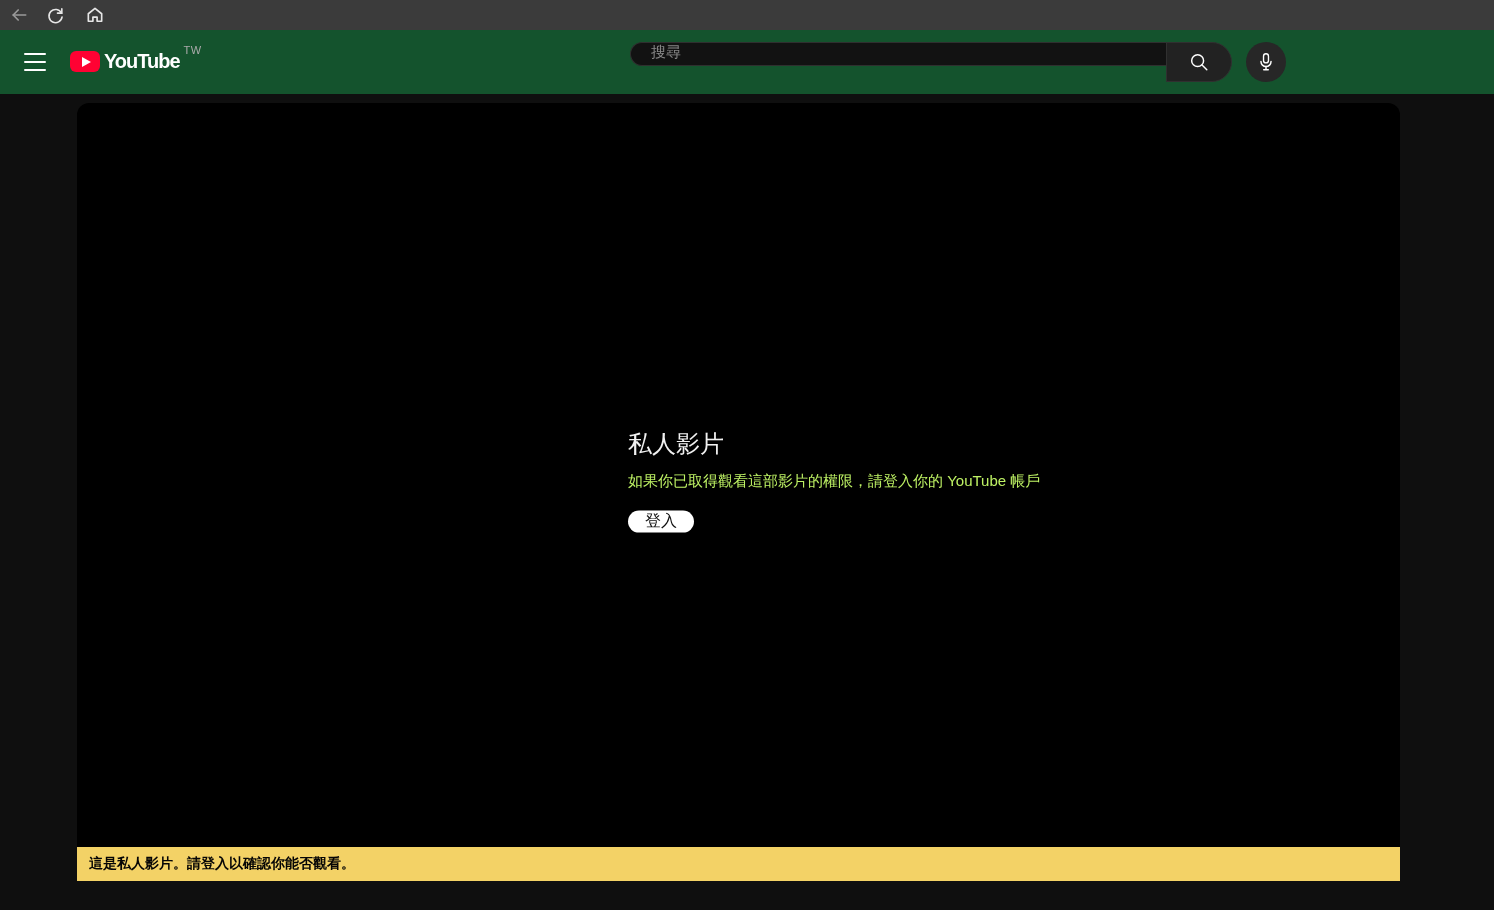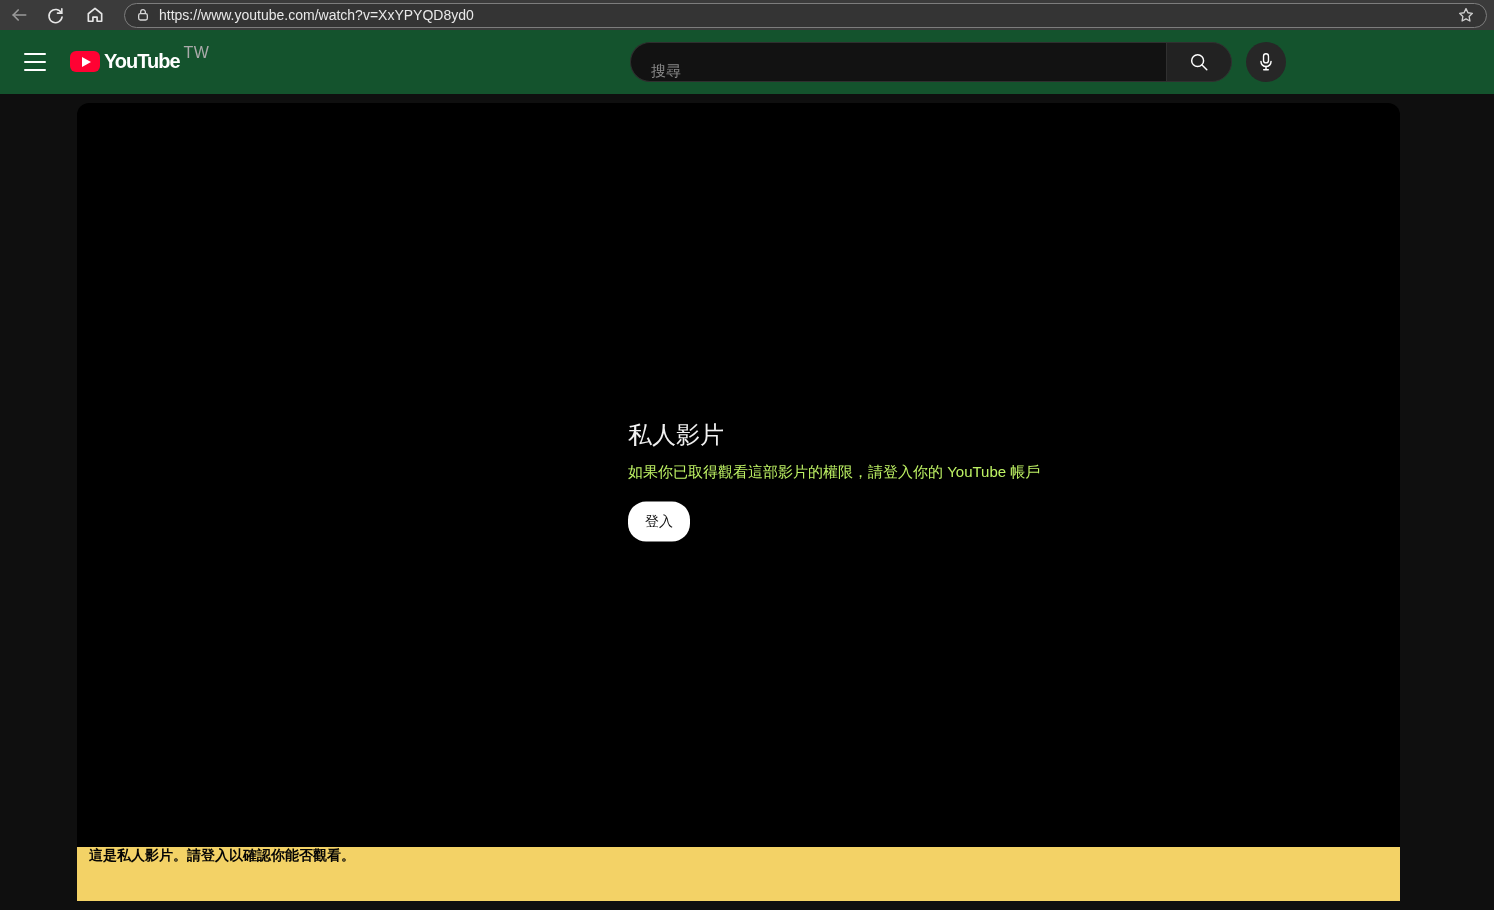--- a/index.html
+++ b/index.html
@@ -20,44 +20,44 @@
   .yt-header { position:absolute; left:0; top:0; width:100%; height:64px; background:#14532d; }
   .hamburger { position:absolute; left:24px; top:23px; width:22px; height:18px; display:flex;
     flex-direction:column; justify-content:space-between; cursor:pointer; }
   .hamburger span { display:block; height:2px; background:#fff; border-radius:1px; }
   .logo { position:absolute; left:70px; top:21px; display:flex; align-items:flex-start; cursor:pointer; }
   .logo-box { width:30px; height:21px; background:#ff0233; border-radius:6px; display:flex;
     align-items:center; justify-content:center; }
   .logo-box .tri { width:0; height:0; border-left:9px solid #fff; border-top:5.5px solid transparent;
     border-bottom:5.5px solid transparent; margin-left:2px; }
   .logo-word { color:#fff; font-size:20px; font-weight:bold; letter-spacing:-1px; margin-left:4px; line-height:21px; }
-  .logo-tw { color:#aaaaaa; font-size:16px; margin-left:4px; position:relative; top:-7px; letter-spacing:0.5px; }
+  .logo-tw { color:#aaaaaa; font-size:11px; margin-left:4px; position:relative; top:-7px; letter-spacing:0.5px; }
 
   .search-wrap { position:absolute; left:630px; top:12px; width:602px; height:40px; display:flex; }
-  .search-box { flex:1; height:40px; background:#121212; border:1px solid #2f2f2f; border-right:none;
-    border-radius:20px 0 0 20px; display:flex; align-items:flex-end; padding-left:20px; cursor:text; }
+  .search-box { flex:1; height:24px; background:#121212; border:1px solid #2f2f2f; border-right:none;
+    border-radius:20px 0 0 20px; display:flex; align-items:flex-start; padding-left:20px; cursor:text; }
   .search-placeholder { color:#888888; font-size:15px; }
   .search-btn { width:66px; height:40px; background:#222222; border:1px solid #303030; border-left:1px solid #303030;
     border-radius:0 20px 20px 0; display:flex; align-items:center; justify-content:center; cursor:pointer; }
   .mic-btn { position:absolute; left:1246px; top:12px; width:40px; height:40px; border-radius:50%;
     background:#272727; display:flex; align-items:center; justify-content:center; cursor:pointer; }
 
   
   .player { position:absolute; left:77px; top:73px; width:1323px; height:744px; background:#000;
     border-radius:12px 12px 0 0; }
   .msg { position:absolute; left:551px; top:50%; transform:translateY(-50%);margin-top:6px; }
   .msg-title { color:#f1f1f1; font-size:24px; font-weight:normal; line-height:1.2; }
   .msg-sub { color:#bef264; font-size:15px; margin-top:13px; }
   .signin-btn { margin-top:20px; display:inline-flex; align-items:center; justify-content:center;
-    height:40px; padding:0 17px; background:#ffffff; color:#0d0d0d; font-size:14px; font-weight:500;
+    height:22px; padding:0 17px; background:#ffffff; color:#0d0d0d; font-size:16px; font-weight:500;
     border:none; border-radius:18px; cursor:pointer; font-family:inherit; }
 
   
-  .banner { position:absolute; left:77px; top:817px; width:1323px; height:54px; background:#f3d266;
-    display:flex; align-items:flex-start; padding-left:12px; }
+  .banner { position:absolute; left:77px; top:817px; width:1323px; height:34px; background:#f3d266;
+    display:flex; align-items:center; padding-left:12px; }
   .banner-text { color:#050505; font-size:14px; font-weight:bold; }
 </style>
 </head>
 <body>
 
 <div class="toolbar">
   <div class="tb-icon" style="margin-left:4px;">
     <svg width="20" height="20" viewBox="0 0 24 24" fill="none" stroke="#9a9a9a" stroke-width="2" stroke-linecap="round" stroke-linejoin="round">
       <path d="M20 12 H5"></path>
         <path d="M11 6 L5 12 L11 18"></path>
@@ -66,34 +66,20 @@
   <div class="tb-icon" style="margin-left:6px;">
     <svg width="19" height="19" viewBox="0 0 24 24" fill="none" stroke="#e6e6e6" stroke-width="2" stroke-linecap="round">
       <path d="M19.5 9 A 8.3 8.3 0 1 0 20.3 13.8"></path>
       <path d="M20 3.5 V9 H14.5" fill="none"></path>
     </svg>
   </div>
   <div class="tb-icon" style="margin-left:10px;">
     <svg width="20" height="20" viewBox="0 0 24 24" fill="none" stroke="#e6e6e6" stroke-width="2" stroke-linejoin="round">
       <path d="M4 10.5 L12 4 L20 10.5 V19.5 H14.5 V14.5 H9.5 V19.5 H4 Z"></path>
     </svg>
-  </div>
-  <div class="url-pill">
-    <span style="display:flex;">
-      <svg width="16" height="16" viewBox="0 0 24 24" fill="none" stroke="#d6d6d6" stroke-width="2" stroke-linejoin="round">
-        <rect x="5.5" y="10" width="13" height="9.5" rx="2.5"></rect>
-        <path d="M8.5 10 V7.5 a3.5 3.5 0 0 1 7 0 V10"></path>
-      </svg>
-    </span>
-    <span class="url-text">https://www.youtube.com/watch?v=XxYPYQD8yd0</span>
-    <span class="star-btn">
-      <svg width="18" height="18" viewBox="0 0 24 24" fill="none" stroke="#cfcfcf" stroke-width="1.8" stroke-linejoin="round">
-        <path d="M12 3.5 L14.6 9 L20.5 9.8 L16.2 14 L17.2 20 L12 17.1 L6.8 20 L7.8 14 L3.5 9.8 L9.4 9 Z"></path>
-      </svg>
-    </span>
   </div>
 </div>
 
 <div class="app">
 
   <div class="yt-header">
     <div class="hamburger">
       <span></span>
         <span></span>
         <span></span>

